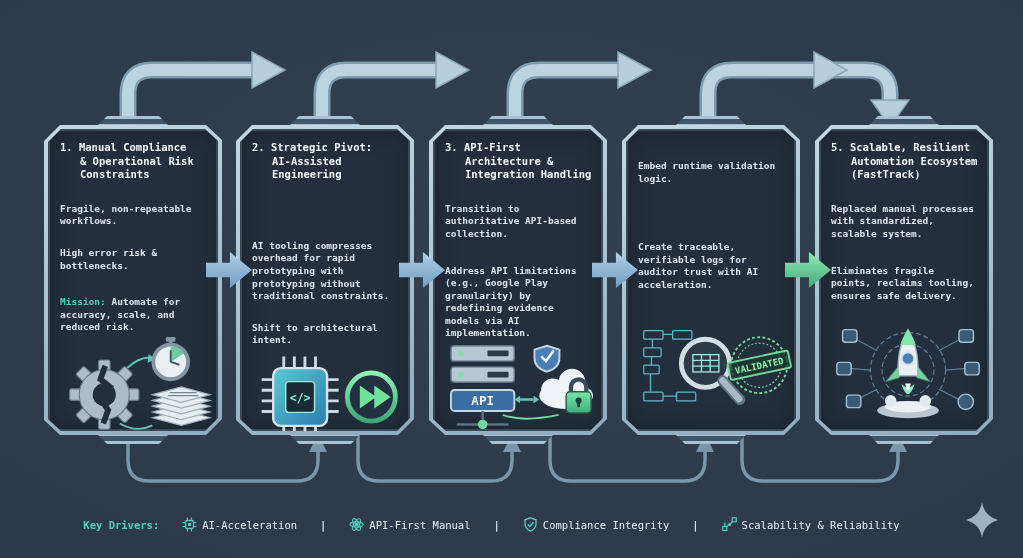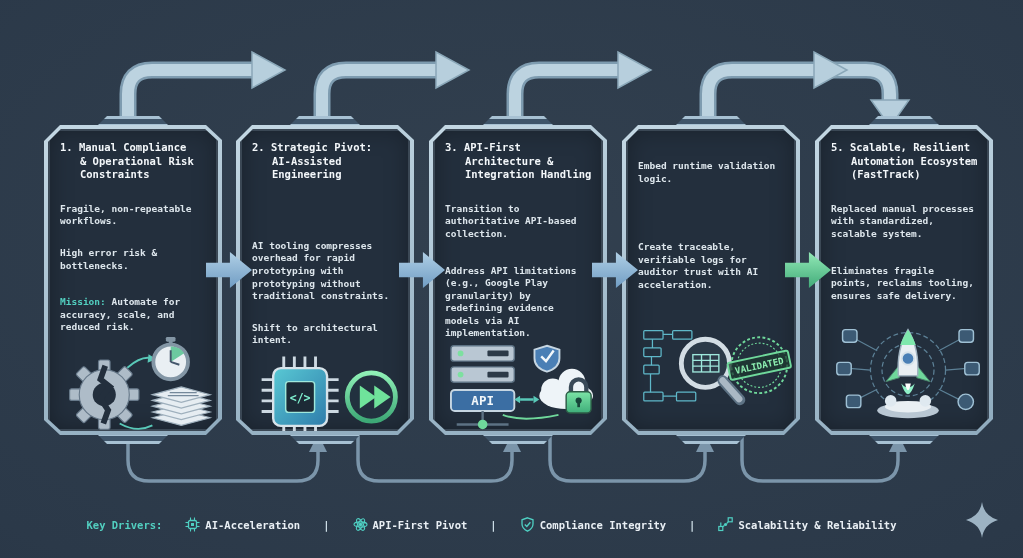--- a/index.html
+++ b/index.html
@@ -36,21 +36,21 @@
   .art{margin-top:auto;height:102px;}
   
   .mid-arrow{position:absolute;top:250px;width:46px;height:40px;z-index:3;
     clip-path:polygon(0 32%,52% 32%,52% 5%,100% 50%,52% 95%,52% 68%,0 68%);}
   .mid-arrow.blue{background:linear-gradient(180deg,#b3d2e7 0%,#6d9ac2 100%);}
   .mid-arrow.green{background:linear-gradient(180deg,#97ecba 0%,#3da876 100%);}
   
   .footer{position:absolute;left:0;right:40px;top:517px;display:flex;justify-content:center;
     align-items:center;gap:23px;z-index:2;}
   .footer .kd-label{color:#52cfc0;font-size:10.5px;font-weight:bold;}
-  .footer .kd-item{display:flex;align-items:center;gap:5px;color:#e9eff4;font-size:10.5px;font-weight:bold;}
+  .footer .kd-item{display:flex;align-items:center;gap:5px;color:#e9eff4;font-size:10.5px;font-weight:normal;}
   .footer .kd-sep{color:#cfe0e8;font-size:10.5px;font-weight:bold;}
   .sparkle{position:absolute;left:960px;top:498px;z-index:2;}
 </style>
 </head>
 <body>
 
 <div class="stage">
 
   <svg class="flow-svg" width="1023" height="558" viewBox="0 0 1023 558">
 
@@ -380,21 +380,21 @@
       <span>AI-Acceleration</span>
     </span>
     <span class="kd-sep">|</span>
     <span class="kd-item">
       <svg width="15" height="15" viewBox="0 0 15 15">
         <ellipse cx="7.5" cy="7.5" rx="6.5" ry="2.6" fill="none" stroke="#4fd0c3" stroke-width="1.1"></ellipse>
         <ellipse cx="7.5" cy="7.5" rx="6.5" ry="2.6" fill="none" stroke="#4fd0c3" stroke-width="1.1" transform="rotate(60 7.5 7.5)"></ellipse>
         <ellipse cx="7.5" cy="7.5" rx="6.5" ry="2.6" fill="none" stroke="#4fd0c3" stroke-width="1.1" transform="rotate(120 7.5 7.5)"></ellipse>
         <circle cx="7.5" cy="7.5" r="1.8" fill="#4fd0c3"></circle>
       </svg>
-      <span>API-First Pivot</span>
+      <span>API-First Manual</span>
     </span>
     <span class="kd-sep">|</span>
     <span class="kd-item">
       <svg width="15" height="15" viewBox="0 0 15 15">
         <path d="M7.5,0.8 L13,2.8 V7 Q13,11.5 7.5,14.2 Q2,11.5 2,7 V2.8 Z" fill="none" stroke="#4fd0c3" stroke-width="1.3"></path>
         <polyline points="4.8,7.4 6.8,9.4 10.4,5.2" fill="none" stroke="#4fd0c3" stroke-width="1.4"></polyline>
       </svg>
       <span>Compliance Integrity</span>
     </span>
     <span class="kd-sep">|</span>

